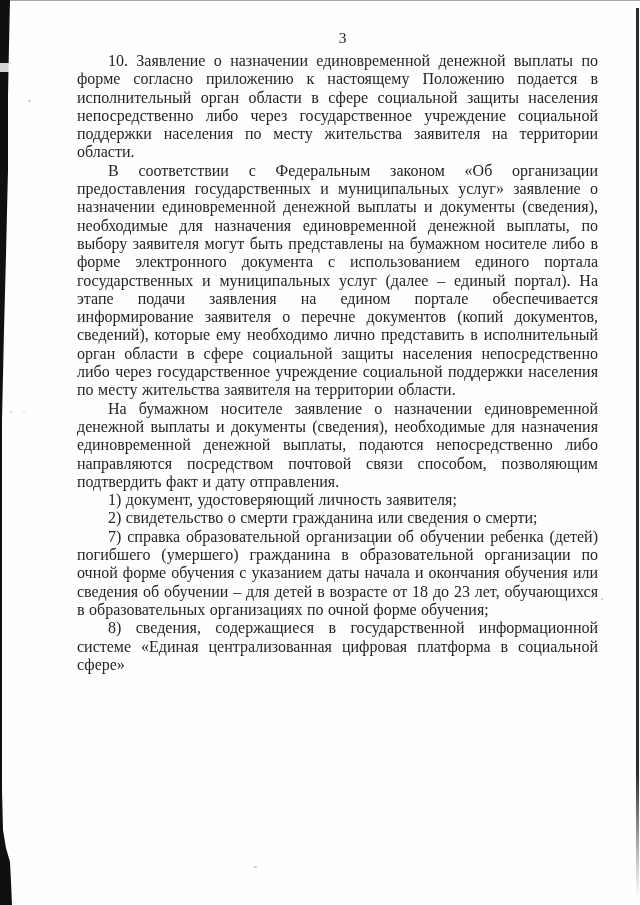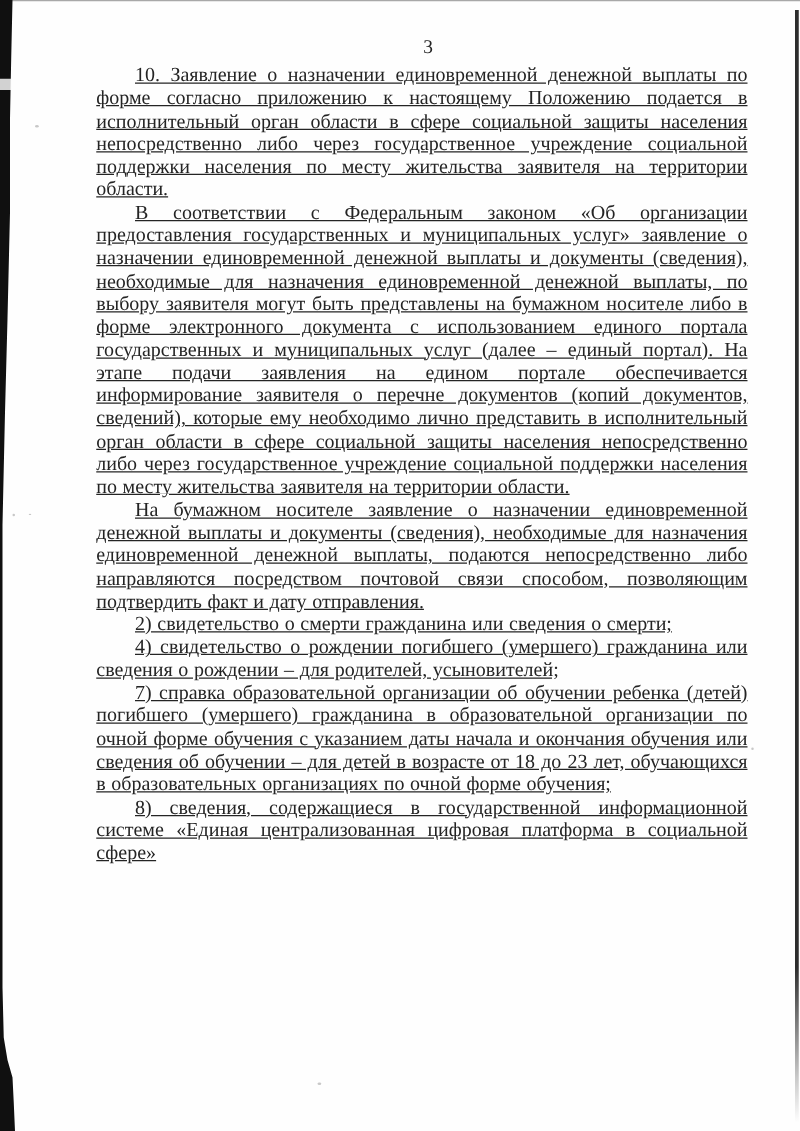--- a/index.html
+++ b/index.html
@@ -63,21 +63,20 @@
     font-size: 16px;
     line-height: 18.3px;
     text-align: justify;
     color: var(--text-color, #242424);
   }
   .doc-body p {
     margin: 0;
     padding: 0;
     text-indent: 31px;
     word-spacing: 0.5px;
-    text-decoration: underline;
   }
   
   .doc-body p.cut-off {
     text-align-last: justify;
   }
   .speck {
     position: absolute;
     border-radius: 50%;
     background: #9a9a9a;
     opacity: 0.55;
@@ -107,25 +106,25 @@
   <div class="doc-body">
 
       <p>10. Заявление о назначении единовременной денежной выплаты по форме согласно приложению к настоящему Положению подается в исполнительный орган области в сфере социальной защиты населения непосредственно либо через государственное учреждение социальной поддержки населения по месту жительства заявителя на территории области.</p>
 
       <p>В соответствии с Федеральным законом «Об организации предоставления государственных и муниципальных услуг» заявление о назначении единовременной денежной выплаты и документы (сведения), необходимые для назначения единовременной денежной выплаты, по выбору заявителя могут быть представлены на бумажном носителе либо в форме электронного документа с использованием единого портала государственных и муниципальных услуг (далее – единый портал). На этапе подачи заявления на едином портале обеспечивается информирование заявителя о перечне документов (копий документов, сведений), которые ему необходимо лично представить в исполнительный орган области в сфере социальной защиты населения непосредственно либо через государственное учреждение социальной поддержки населения по месту жительства заявителя на территории области.</p>
 
       <p>На бумажном носителе заявление о назначении единовременной денежной выплаты и документы (сведения), необходимые для назначения единовременной денежной выплаты, подаются непосредственно либо направляются посредством почтовой связи способом, позволяющим подтвердить факт и дату отправления.</p>
 
 
 
+      <p>1) документ, удостоверяющий личность заявителя;</p>
 
       <p>2) свидетельство о смерти гражданина или сведения о смерти;</p>
 
 
-      <p>4) свидетельство о рождении погибшего (умершего) гражданина или сведения о рождении – для родителей, усыновителей;</p>
 
 
 
       <p>7) справка образовательной организации об обучении ребенка (детей) погибшего (умершего) гражданина в образовательной организации по очной форме обучения с указанием даты начала и окончания обучения или сведения об обучении – для детей в возрасте от 18 до 23 лет, обучающихся в образовательных организациях по очной форме обучения;</p>
 
       <p class="cut-off">8) сведения, содержащиеся в государственной информационной системе «Единая централизованная цифровая платформа в социальной сфере»</p>
     </div>
 
   <div class="speck s1"></div>
   <div class="speck s2"></div>

